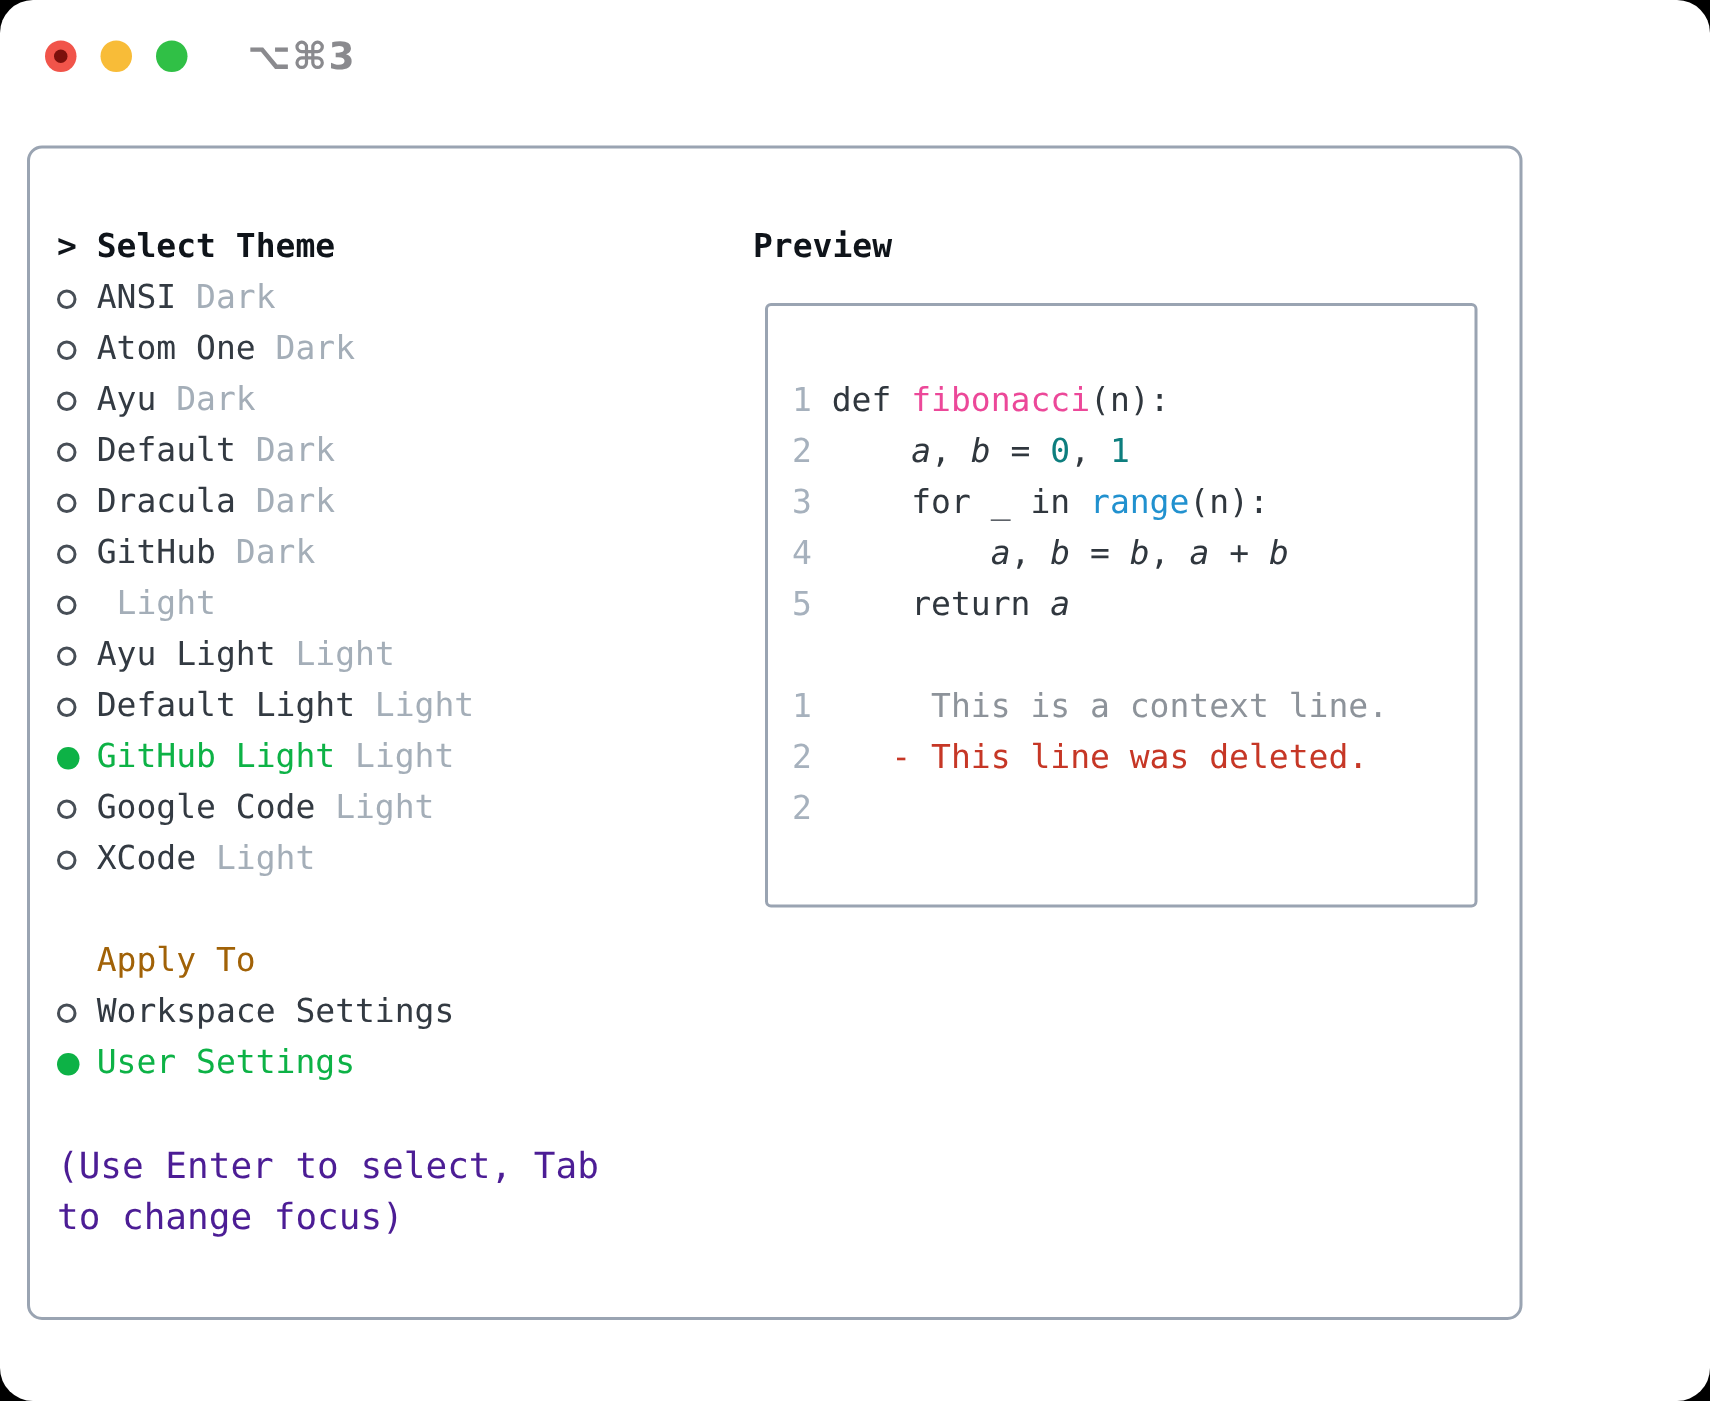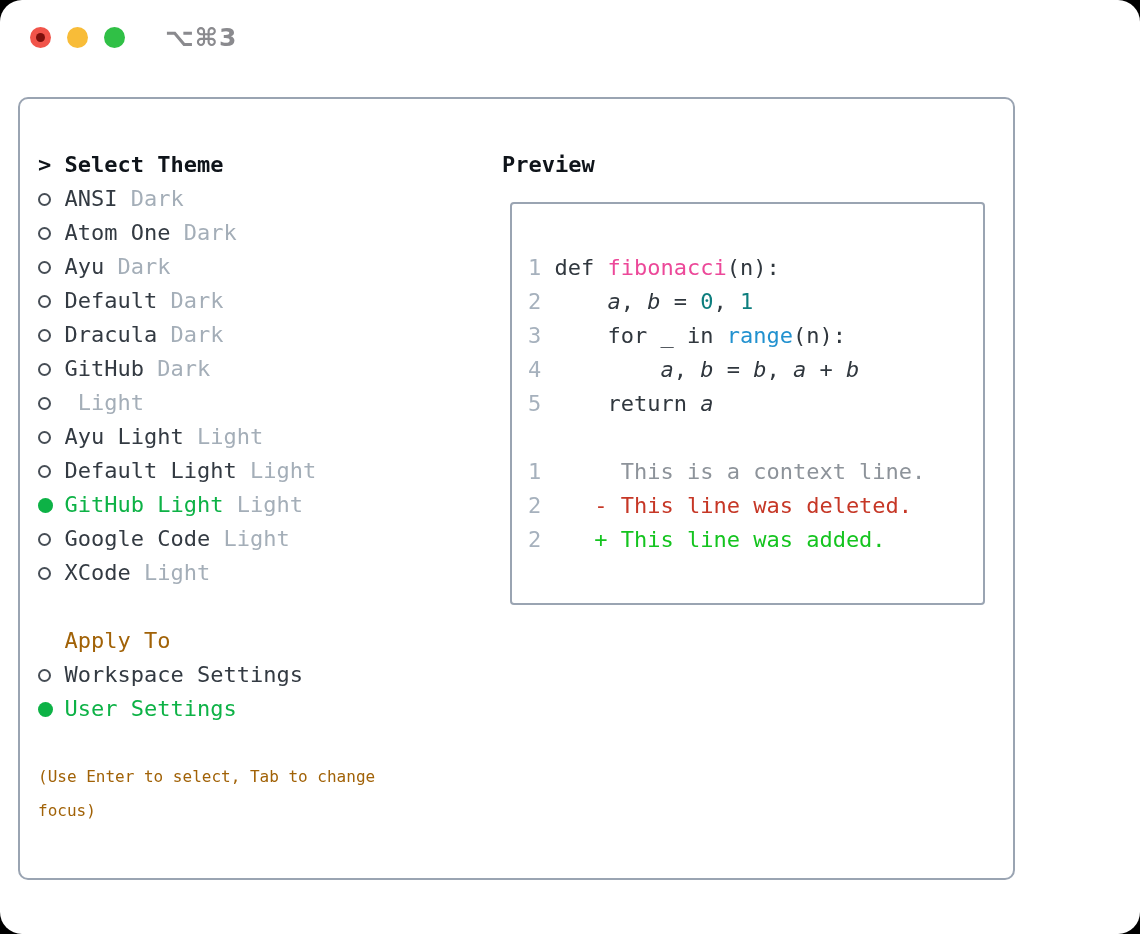--- a/index.html
+++ b/index.html
@@ -25,21 +25,21 @@
   .row{display:flex;align-items:center;height:34px;white-space:pre;}
   .marker{display:inline-flex;align-items:center;width:2ch;flex:none;}
   .header-row{font-weight:bold;color:#0f141a;}
   .apply-header{color:#a16207;}
   .radio{width:13px;height:13px;box-sizing:border-box;border:2px solid #474e56;border-radius:50%;}
   .radio.on{width:15px;height:15px;border:none;background:#0db246;}
   .name{color:#333a42;}
   .option.selected .name{color:#0db246;}
   .variant{color:#a4aeb8;margin-left:1ch;}
   .spacer{height:34px;}
-  .hint{width:400px;color:#a16207;font-size:16px;line-height:34px;}
+  .hint{width:400px;color:#4c1d95;font-size:24px;line-height:34px;}
   
   .preview-header{position:absolute;left:482px;top:49px;font-size:22px;line-height:34px;height:34px;
                   font-weight:bold;color:#0f141a;}
   .preview-box{position:absolute;left:490px;top:103px;width:475px;height:403px;box-sizing:border-box;
                border:2px solid #9aa4b2;border-radius:4px;background:#fff;
                padding:47px 0 0 16px;font-size:22px;line-height:34px;overflow:hidden;}
   .pline{display:flex;height:34px;white-space:pre;}
   .lnum{color:#a6b1bd;width:2ch;flex:none;}
   .ptext{color:#30373e;}
   .tk-t{color:#30373e;}
@@ -111,17 +111,17 @@
 
     <div class="preview-box" id="preview-box">
         <div class="pline"><span class="lnum">1</span><span class="ptext"><span class="tk-t">def </span><span class="tk-f">fibonacci</span><span class="tk-t">(n):</span></span></div>
         <div class="pline"><span class="lnum">2</span><span class="ptext"><span class="tk-t">    </span><span class="tk-v">a</span><span class="tk-t">, </span><span class="tk-v">b</span><span class="tk-t"> = </span><span class="tk-n">0</span><span class="tk-t">, </span><span class="tk-n">1</span></span></div>
         <div class="pline"><span class="lnum">3</span><span class="ptext"><span class="tk-t">    for _ in </span><span class="tk-b">range</span><span class="tk-t">(n):</span></span></div>
         <div class="pline"><span class="lnum">4</span><span class="ptext"><span class="tk-t">        </span><span class="tk-v">a</span><span class="tk-t">, </span><span class="tk-v">b</span><span class="tk-t"> = </span><span class="tk-v">b</span><span class="tk-t">, </span><span class="tk-v">a</span><span class="tk-t"> + </span><span class="tk-v">b</span></span></div>
         <div class="pline"><span class="lnum">5</span><span class="ptext"><span class="tk-t">    return </span><span class="tk-v">a</span></span></div>
         <div class="pline"></div>
         <div class="pline"><span class="lnum">1</span><span class="ptext"><span class="tk-c">     This is a context line.</span></span></div>
         <div class="pline"><span class="lnum">2</span><span class="ptext"><span class="tk-d">   - This line was deleted.</span></span></div>
-        <div class="pline"><span class="lnum">2</span><span class="ptext"><span class="tk-a">   + This line was added.</span></span></div>
+        <div class="pline"><span class="lnum">2</span></div>
       </div>
 
   </div>
 </div>
 
 </body></html>

